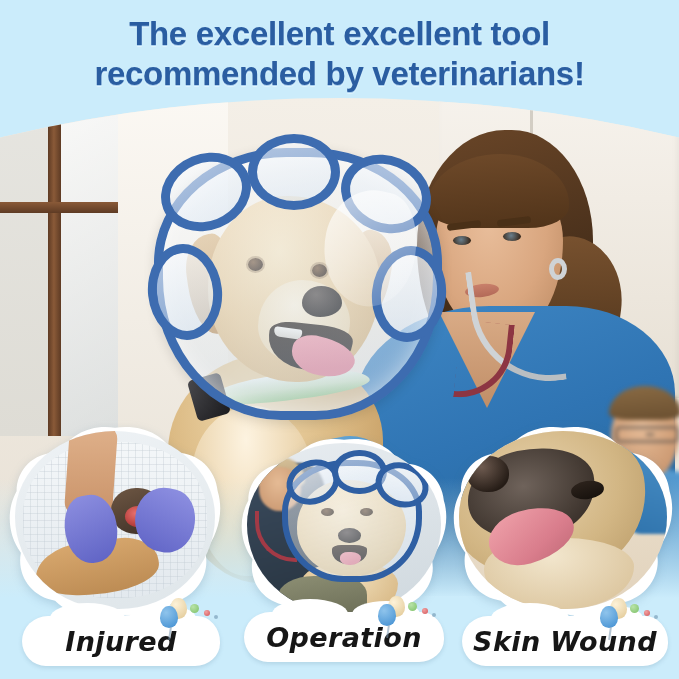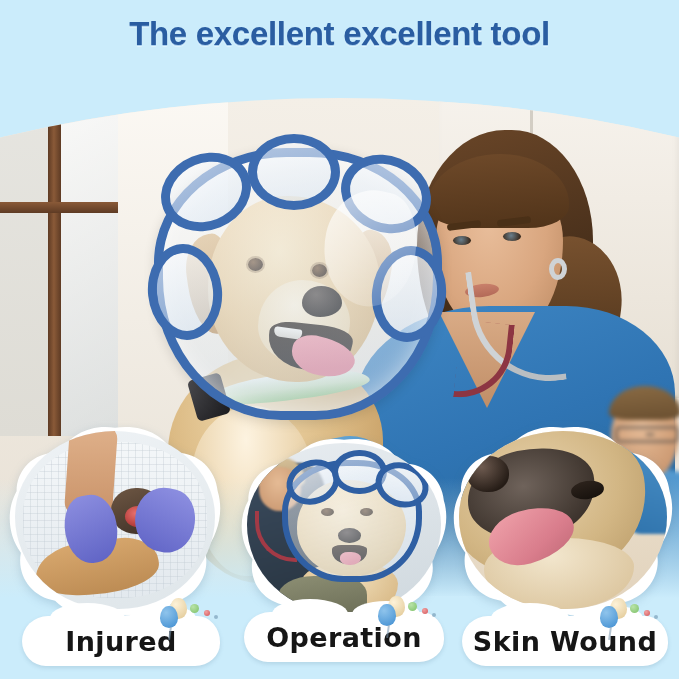--- a/index.html
+++ b/index.html
@@ -403,21 +403,21 @@
     font-family:"DejaVu Sans", sans-serif;
     border-radius:48px 42px 46px 44px/46px 48px 42px 46px;
     box-shadow:0 2px 4px rgba(70,110,140,0.18);
   }
   .label-pill:before,
   .label-pill:after {
     content:""; position:absolute; background:#ffffff; border-radius:50%;
   }
   .label-pill:before { left:14%; top:-13px; width:38%; height:30px; }
   .label-pill:after  { right:12%; top:-11px; width:34%; height:26px; }
-  .label-pill span { position:relative; z-index:2; }
+  .label-pill span { position:relative; z-index:2;font-style:italic; }
   #label1 { left:22px;  top:616px; width:198px; height:50px; }
   #label2 { left:244px; top:612px; width:200px; height:50px; }
   #label3 { left:462px; top:616px; width:206px; height:50px; }
 
   
   .balloons { position:absolute; z-index:33; width:70px; height:40px; }
   #bal1 { left:152px; top:596px; }
   #bal2 { left:370px; top:594px; }
   #bal3 { left:592px; top:596px; }
   .bal-blue, .bal-cream {
@@ -453,20 +453,21 @@
                C0.11,0.90 0.04,0.79 0.06,0.67
                C0.00,0.58 -0.01,0.45 0.04,0.35
                C0.04,0.23 0.13,0.14 0.24,0.15
                C0.29,0.06 0.38,0.00 0.50,0.02 Z"></path>
     </clipPath>
   </defs>
 </svg>
 
 <div class="headline">
   <span class="l1">The excellent excellent tool</span>
+  <span class="l2">recommended by veterinarians!</span>
 </div>
 
 <div class="hero-wrap">
   <div class="hero">
 
     <div class="window-frame">
       <div class="glass"></div>
       <div class="frame-v"></div>
       <div class="frame-h"></div>
     </div>

